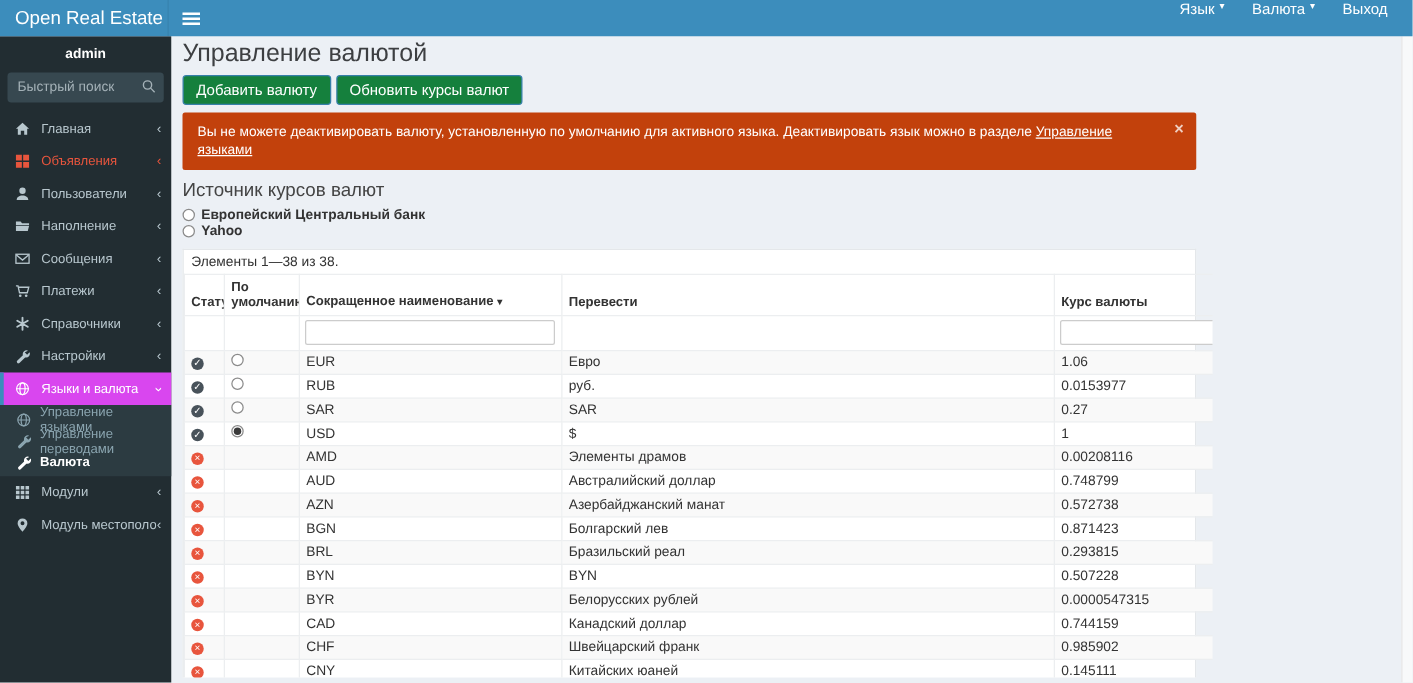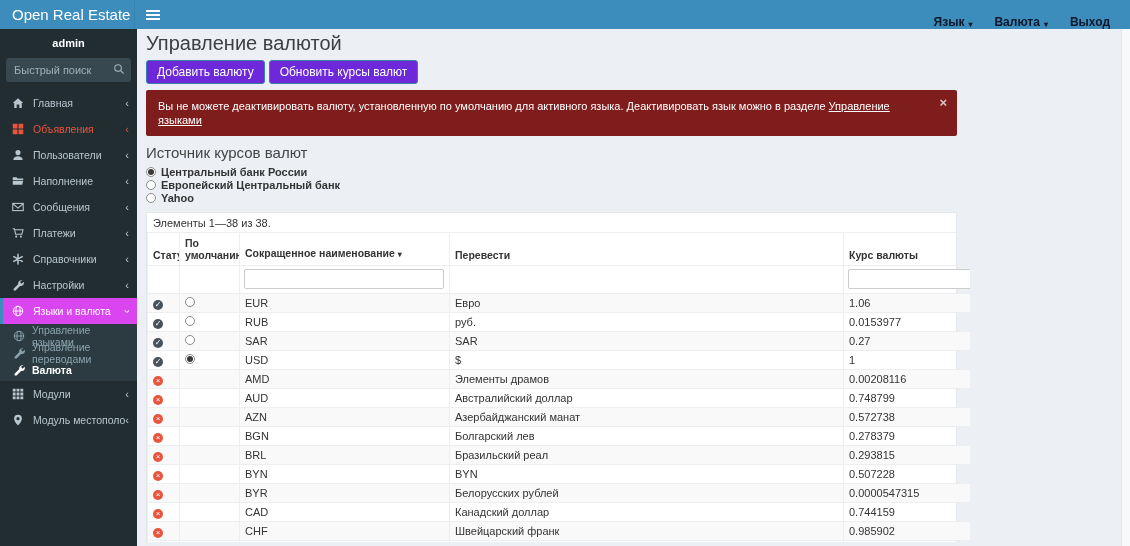--- a/index.html
+++ b/index.html
@@ -8,21 +8,21 @@
 
   
   .topbar{position:absolute;top:0;left:0;width:1130px;height:29px;background:#3c8dbc;
     display:flex;align-items:center;z-index:9;}
   .brand{width:135px;height:29px;color:#fff;font-size:15px;line-height:29px;
     padding-left:12px;border-right:1px solid rgba(0,0,0,.07);cursor:pointer;white-space:nowrap;}
   .hamburger{width:36px;height:29px;display:flex;flex-direction:column;justify-content:center;
     align-items:center;gap:2px;cursor:pointer;}
   .hamburger span{display:block;width:14px;height:2px;background:#fff;}
   .topnav{margin-left:auto;display:flex;align-items:stretch;height:100%;padding-right:9px;}
-  .tn{color:#0f172a;font-size:12px;padding:0 11px;display:flex;align-items:flex-end;cursor:pointer;font-weight:bold;}
+  .tn{color:#ffffff;font-size:12px;padding:0 11px;display:flex;align-items:flex-start;cursor:pointer;}
   .tncaret{font-size:8px;margin-left:4px;}
 
   
   .sidebar{position:absolute;top:29px;left:0;width:137px;height:517px;background:#222d32;}
   .admin{color:#fff;font-weight:bold;font-size:11px;text-align:center;padding:8px 0 5px;}
   .searchbox{margin:4px 6px 8px;position:relative;}
   .searchbox input{width:100%;height:24px;background:#374850;border:none;border-radius:3px;
     color:#ccc;font-size:11px;padding:0 24px 0 8px;outline:none;font-family:inherit;}
   .searchbox input::placeholder{color:#a4b1b7;}
   .searchicon{position:absolute;right:6px;top:5px;color:#a4b1b7;display:inline-flex;cursor:pointer;}
@@ -44,23 +44,23 @@
 
   
   .scrolltrack{position:absolute;top:29px;right:0;width:9px;height:517px;background:#f8f9fa;
     border-left:1px solid #e6e6e6;cursor:pointer;}
 
   
   .content{position:absolute;top:25px;left:137px;width:833px;height:517px;
     padding:7px 13px 0 9px;overflow:hidden;}
   h1{margin:0 0 5px;font-size:20px;font-weight:500;color:#3d3f42;line-height:23px;}
   .btnrow{display:flex;gap:4px;}
-  .btn{background:#6d28d9;border:1px solid #367fa9;color:#fff;font-size:12px;height:24px;
+  .btn{background:#15803d;border:1px solid #367fa9;color:#fff;font-size:12px;height:24px;
     padding:0 10px;border-radius:3px;cursor:pointer;font-family:inherit;}
-  .warning{margin-top:6px;background:#7f1d1d;color:#fff;font-size:11px;padding:9px 26px 9px 12px;
+  .warning{margin-top:6px;background:#c2410c;color:#fff;font-size:11px;padding:9px 26px 9px 12px;
     border-radius:2px;position:relative;line-height:14px;}
   .wlink{color:#fff;text-decoration:underline;cursor:pointer;}
   .wclose{position:absolute;right:10px;top:6px;font-size:13px;font-weight:bold;opacity:.75;cursor:pointer;}
   .source{margin-top:8px;}
   .srchead{font-size:15px;color:#444;margin-bottom:5px;}
   .srcopt{display:flex;align-items:center;gap:5px;font-size:11px;font-weight:bold;color:#333;
     line-height:12px;margin:1px 0;cursor:pointer;}
   .radio{width:10px;height:10px;border:1px solid #8b8b8b;border-radius:50%;background:#fff;
     display:inline-block;position:relative;flex:none;}
   .radio.checked::after{content:"";position:absolute;left:1px;top:1px;right:1px;bottom:1px;
@@ -286,24 +286,20 @@
 
   <div class="warning">
     <span>Вы не можете деактивировать валюту, установленную по умолчанию для активного языка. Деактивировать язык можно в разделе </span><a class="wlink">Управление языками</a>
     <span class="wclose">×</span>
   </div>
 
   <div class="source">
     <div class="srchead">Источник курсов валют</div>
     <div>
         <label class="srcopt">
-          <span class="radio checked"></span>
-          <span>Центральный банк России</span>
-        </label>
-        <label class="srcopt">
           <span class="radio"></span>
           <span>Европейский Центральный банк</span>
         </label>
         <label class="srcopt">
           <span class="radio"></span>
           <span>Yahoo</span>
         </label>
       </div>
   </div>
 
@@ -447,21 +443,21 @@
                 <svg viewBox="0 0 16 16">
                   <path fill="currentColor" d="M2.8 4.6h10.4L12.4 15H3.6zM6 1.4h4l.6 1.3H5.4zM2.2 3h11.6v1.1H2.2z"></path>
                 </svg>
               </span></td>
           </tr>
           <tr>
             <td class="c-st"><span class="st off">×</span></td>
             <td class="c-def"></td>
             <td class="c-code">BGN</td>
             <td class="c-name">Болгарский лев</td>
-            <td class="c-rate">0.278379</td>
+            <td class="c-rate">0.871423</td>
             <td class="c-act"><span class="abtn">
                 <svg viewBox="0 0 16 16">
                   <path fill="currentColor" d="M1.7 14.3l.9-3.4 8.5-8.5 2.5 2.5-8.5 8.5zM11.8 1.7l2.5 2.5.9-.9a.9.9 0 0 0 0-1.3L13.9.8a.9.9 0 0 0-1.3 0z"></path>
                 </svg>
               </span><span class="abtn">
                 <svg viewBox="0 0 16 16">
                   <path fill="currentColor" d="M2.8 4.6h10.4L12.4 15H3.6zM6 1.4h4l.6 1.3H5.4zM2.2 3h11.6v1.1H2.2z"></path>
                 </svg>
               </span></td>
           </tr>

